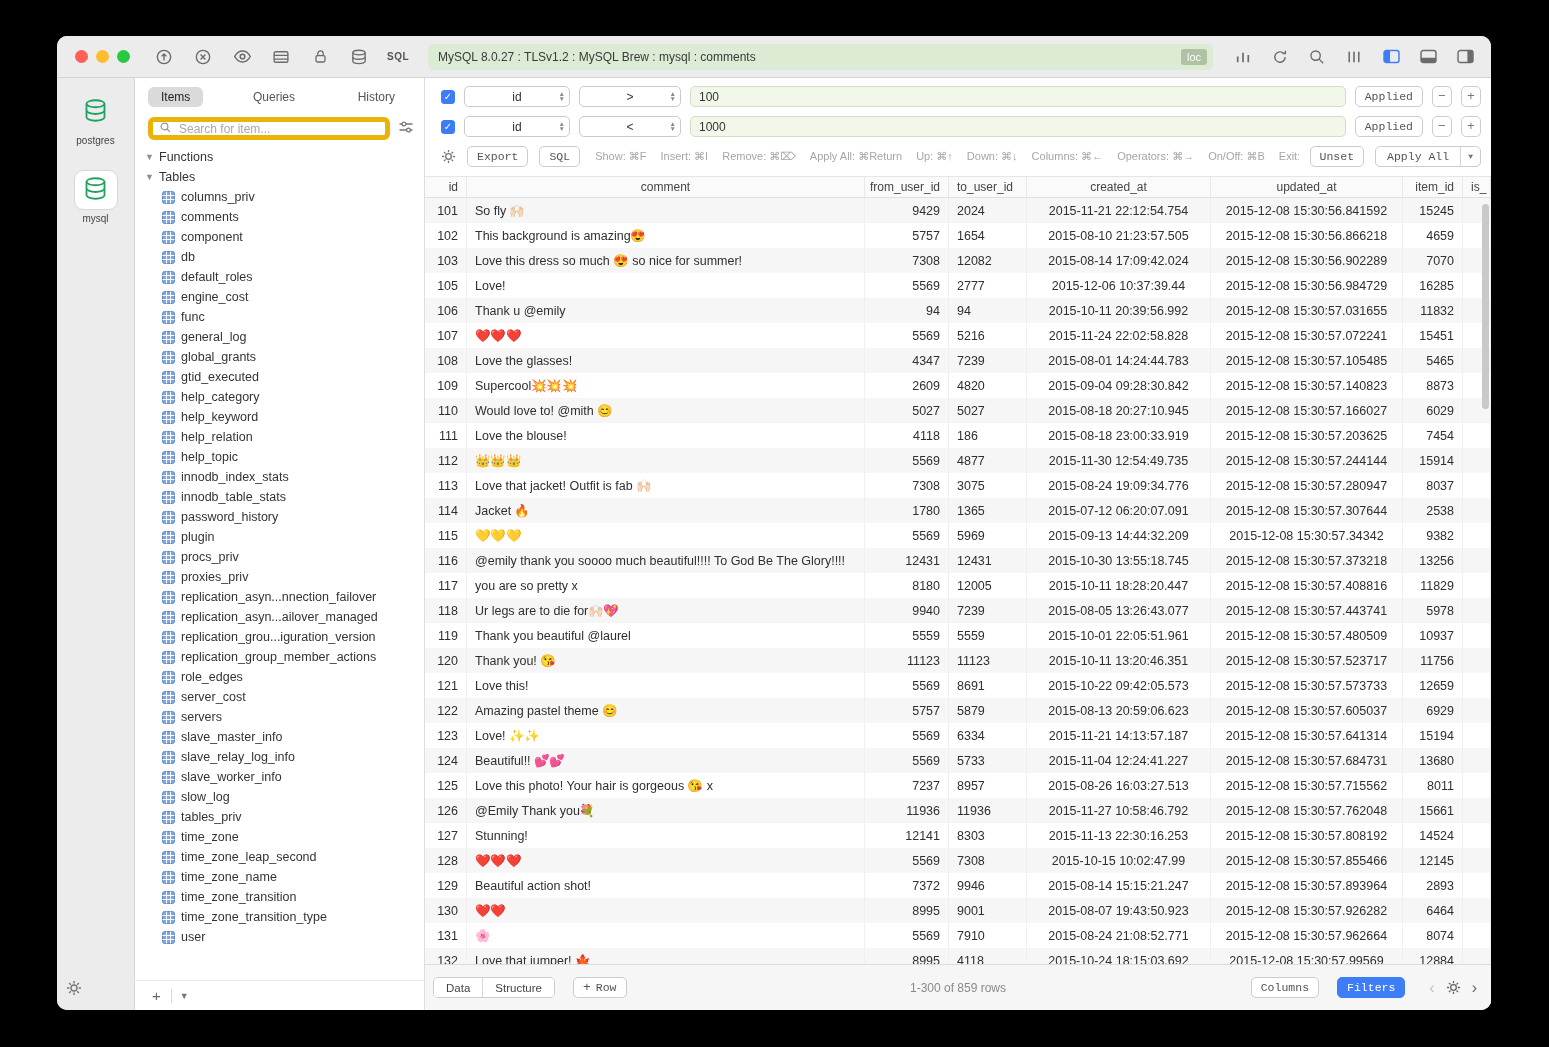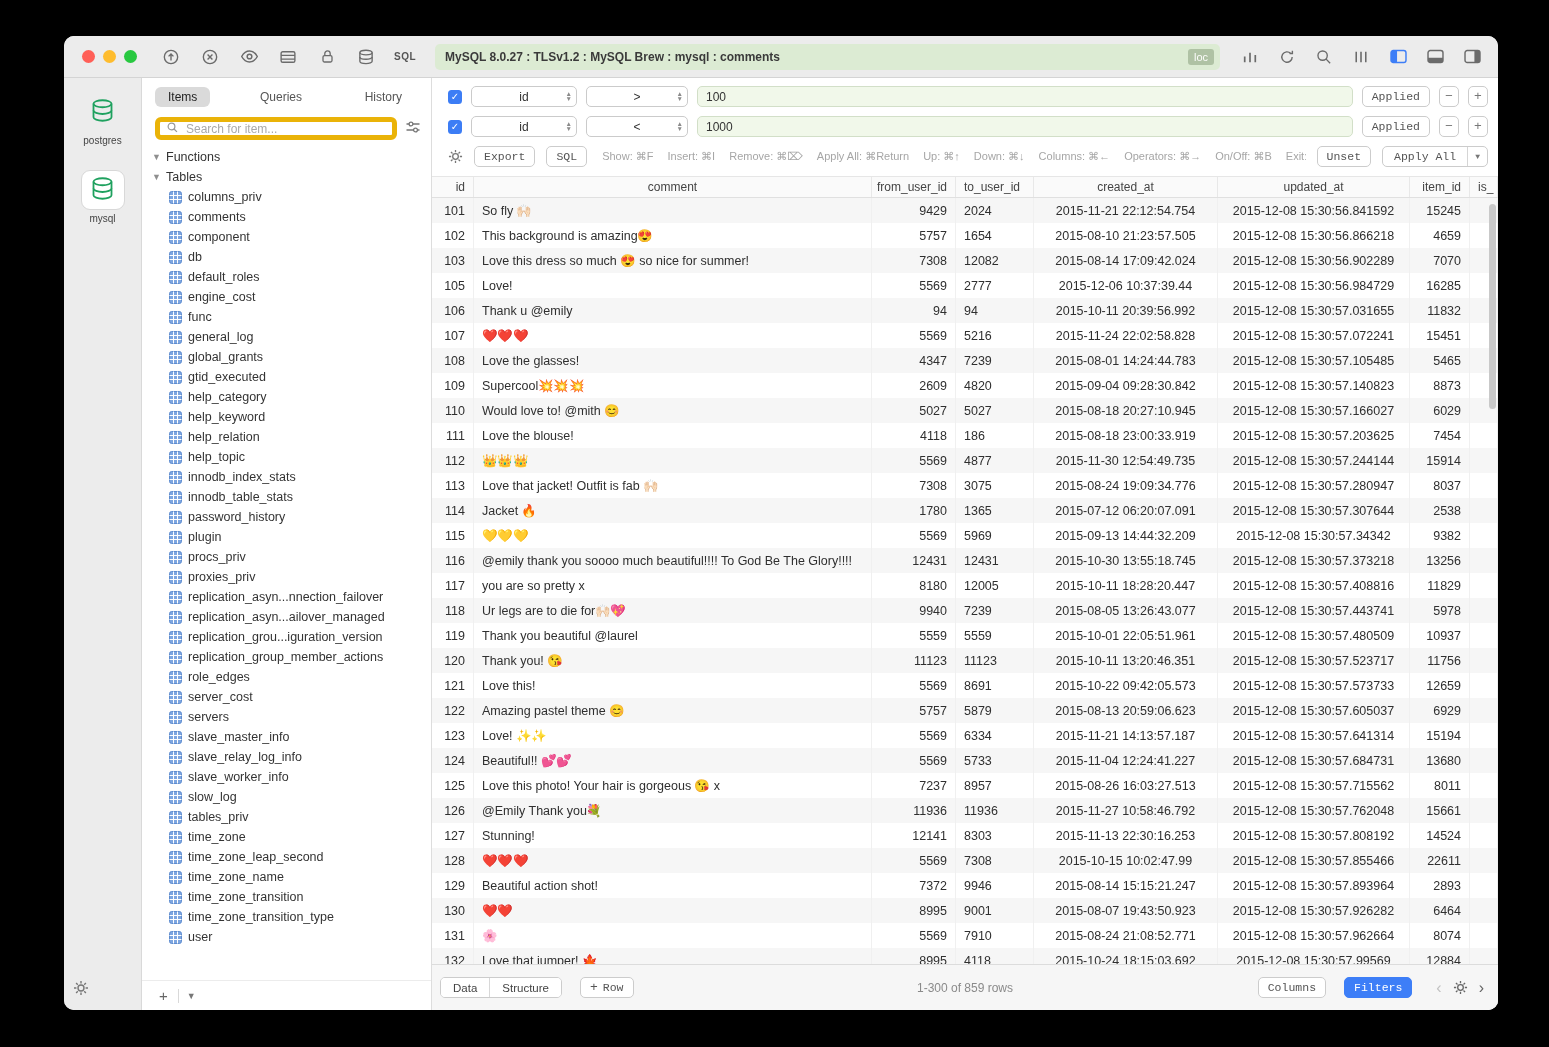--- a/index.html
+++ b/index.html
@@ -1,29 +1,29 @@
 <!DOCTYPE html>
 <html><head>
 <meta charset="utf-8">
 <style>
   html,body{margin:0;padding:0;background:#000;width:1549px;height:1047px;font-family:"Liberation Sans",sans-serif;}
   *{box-sizing:border-box;}
-  .window{position:absolute;left:64px;top:36px;width:1434px;height:974px;border-radius:10px;overflow:hidden;background:#fff;box-shadow:0 18px 60px rgba(0,0,0,.6);display:flex;flex-direction:column;}
+  .window{position:absolute;left:57px;top:36px;width:1434px;height:974px;border-radius:10px;overflow:hidden;background:#fff;box-shadow:0 18px 60px rgba(0,0,0,.6);display:flex;flex-direction:column;}
   
   .titlebar{height:42px;background:#ECECEC;border-bottom:1px solid #D4D4D4;display:flex;align-items:center;flex:0 0 auto;}
   .lights{display:flex;gap:8px;padding:0 12px 0 18px;}
   .light{width:13px;height:13px;border-radius:50%;}
   .light.red{background:#FF5F57;}
   .light.yellow{background:#FEBC2E;}
   .light.green{background:#28C840;}
   .tb-icons{display:flex;align-items:center;gap:19px;padding:0 12px;}
   .tb-icon{width:20px;height:20px;display:flex;align-items:center;justify-content:center;}
   .sql-label{font-size:10px;font-weight:bold;color:#555;letter-spacing:.5px;}
   .title-pill{flex:1;height:26px;margin:0 20px 0 8px;background:#DCEBD3;border-radius:5px;display:flex;align-items:center;padding:0 6px 0 10px;font-size:12px;color:#3A3A3A;min-width:0;}
-  .title-text{flex:1;white-space:nowrap;overflow:hidden;font-weight:bold;}
+  .title-text{flex:1;white-space:nowrap;overflow:hidden;}
   .loc-badge{background:#AFC2A4;color:#FDFDFB;font-size:11px;border-radius:3px;padding:2px 6px;}
   .tb-right{display:flex;align-items:center;gap:17px;padding-right:16px;}
   
   .wbody{flex:1;display:flex;min-height:0;}
   .rail{width:78px;background:#ECECEC;border-right:1px solid #D9D9D9;display:flex;flex-direction:column;align-items:center;padding-top:14px;flex:0 0 auto;position:relative;}
   .conn{display:flex;flex-direction:column;align-items:center;margin-bottom:24px;}
   .conn-card{width:44px;height:40px;border-radius:9px;display:flex;align-items:center;justify-content:center;}
   .conn.selected .conn-card{background:#fff;border:1px solid #D8D8D8;}
   .conn-label{font-size:10px;color:#444;margin-top:3px;}
   .rail-gear{position:absolute;bottom:10px;left:9px;}
@@ -925,21 +925,21 @@
             <div class="g-cell al-r">14524</div>
             <div class="g-cell "></div>
           </div>
           <div class="g-row" style="grid-template-columns: 42px 398px 84px 78px 184px 192px 60px minmax(20px, 1fr);">
             <div class="g-cell al-r">128</div>
             <div class="g-cell ">❤️❤️❤️</div>
             <div class="g-cell al-r">5569</div>
             <div class="g-cell ">7308</div>
             <div class="g-cell al-c">2015-10-15 10:02:47.99</div>
             <div class="g-cell al-c">2015-12-08 15:30:57.855466</div>
-            <div class="g-cell al-r">22611</div>
+            <div class="g-cell al-r">12145</div>
             <div class="g-cell "></div>
           </div>
           <div class="g-row" style="grid-template-columns: 42px 398px 84px 78px 184px 192px 60px minmax(20px, 1fr);">
             <div class="g-cell al-r">129</div>
             <div class="g-cell ">Beautiful action shot!</div>
             <div class="g-cell al-r">7372</div>
             <div class="g-cell ">9946</div>
             <div class="g-cell al-c">2015-08-14 15:15:21.247</div>
             <div class="g-cell al-c">2015-12-08 15:30:57.893964</div>
             <div class="g-cell al-r">2893</div>

